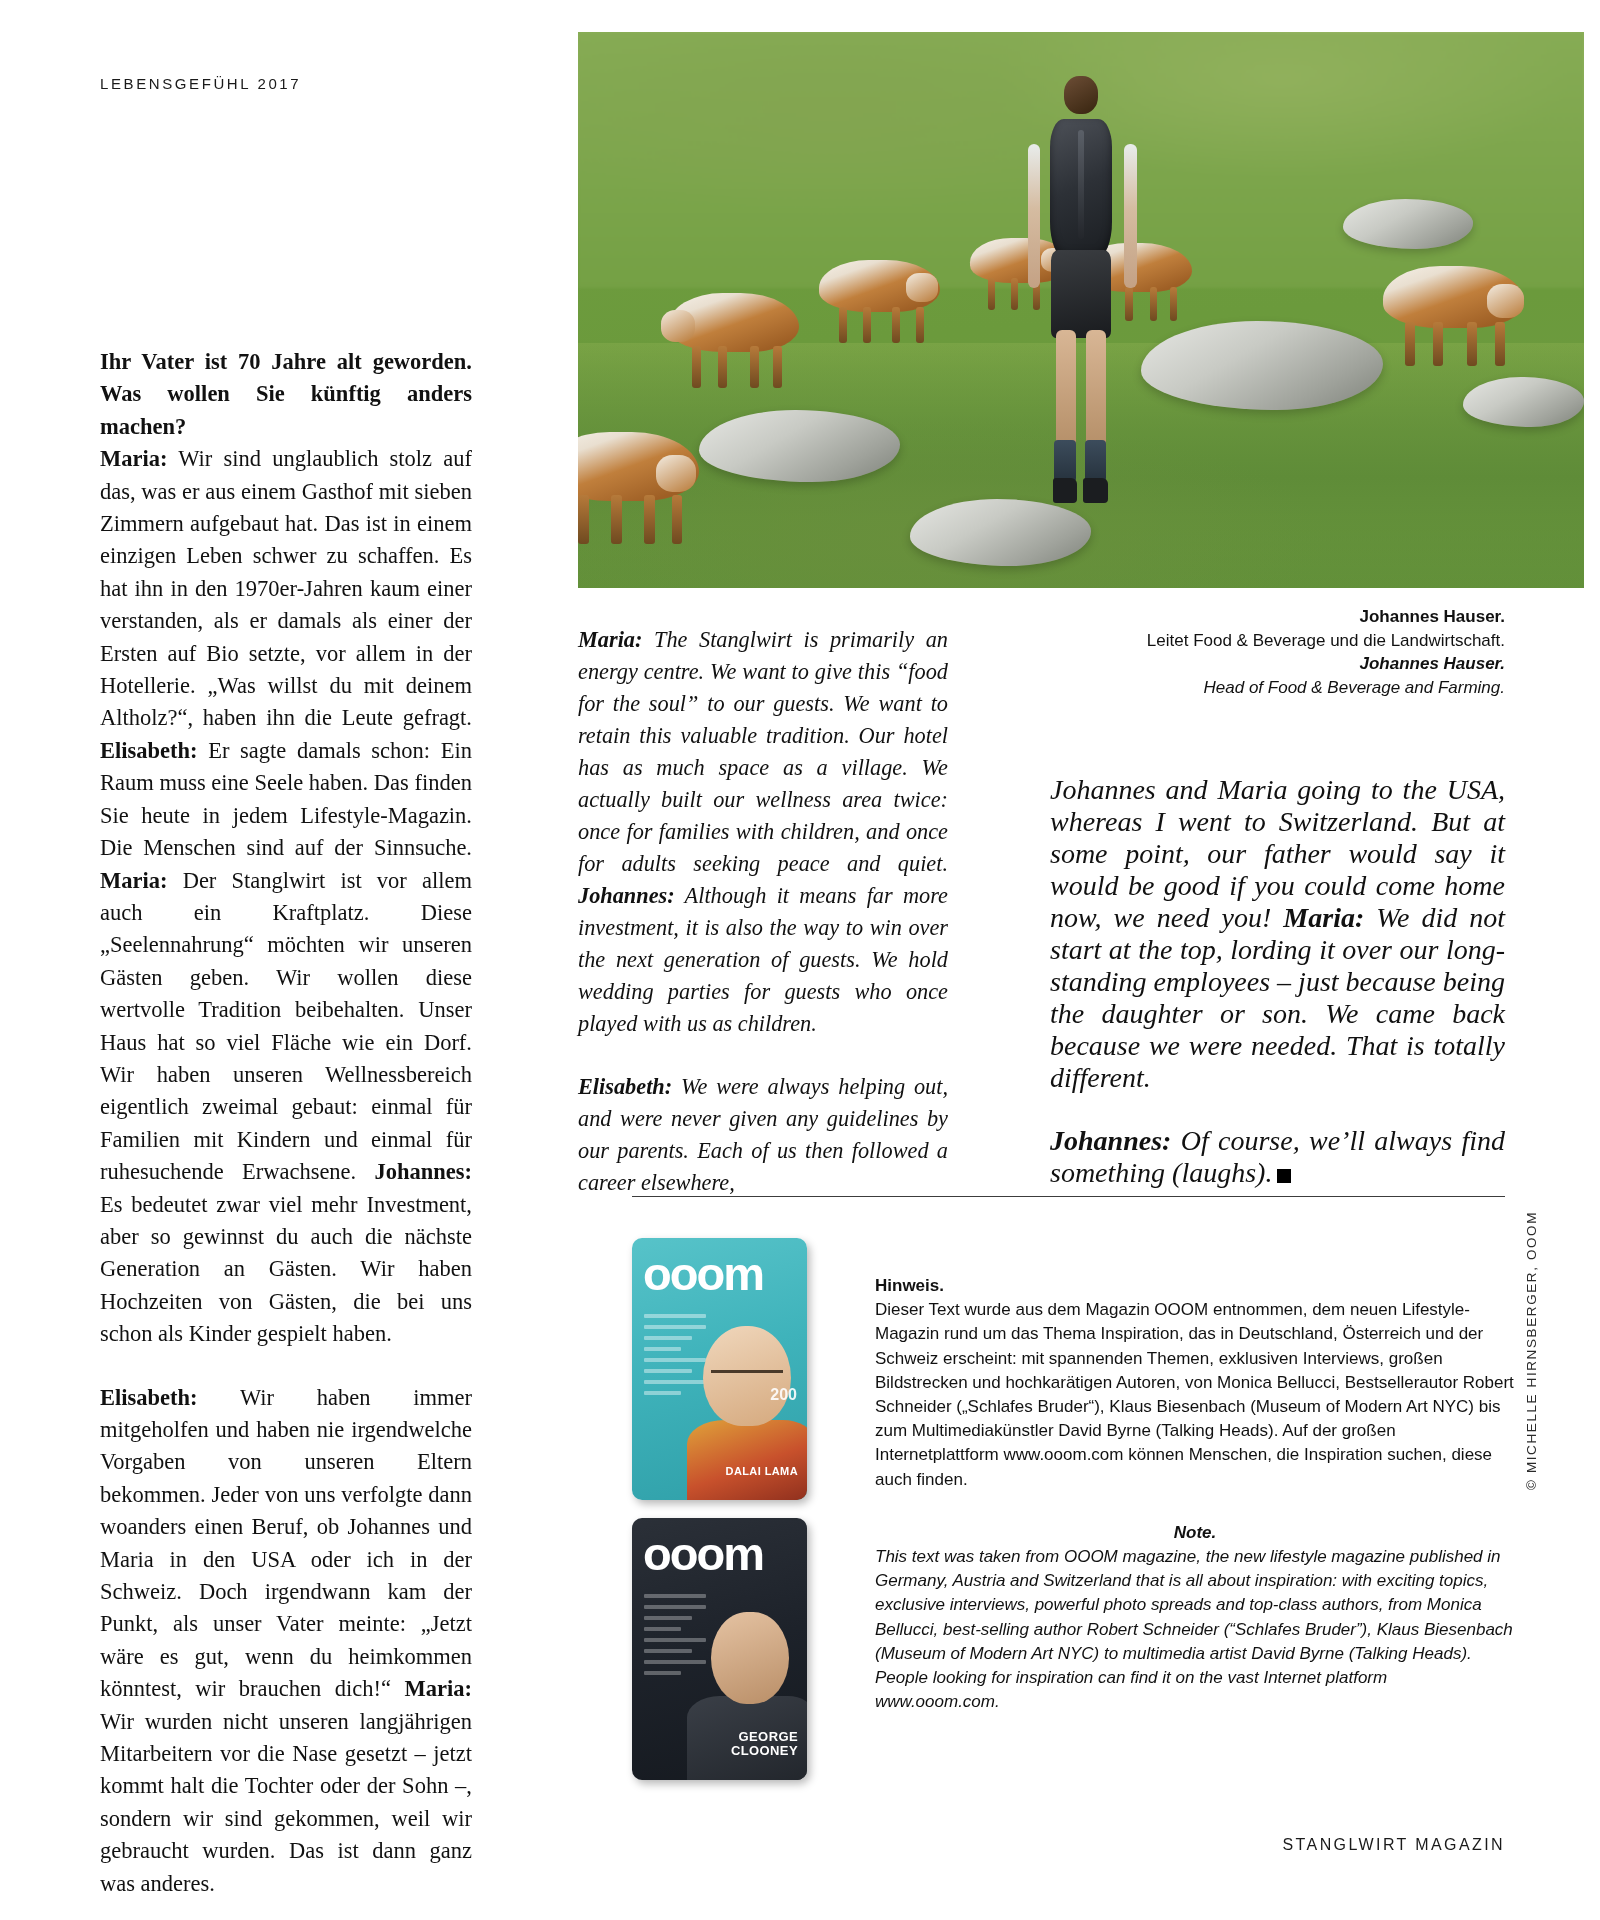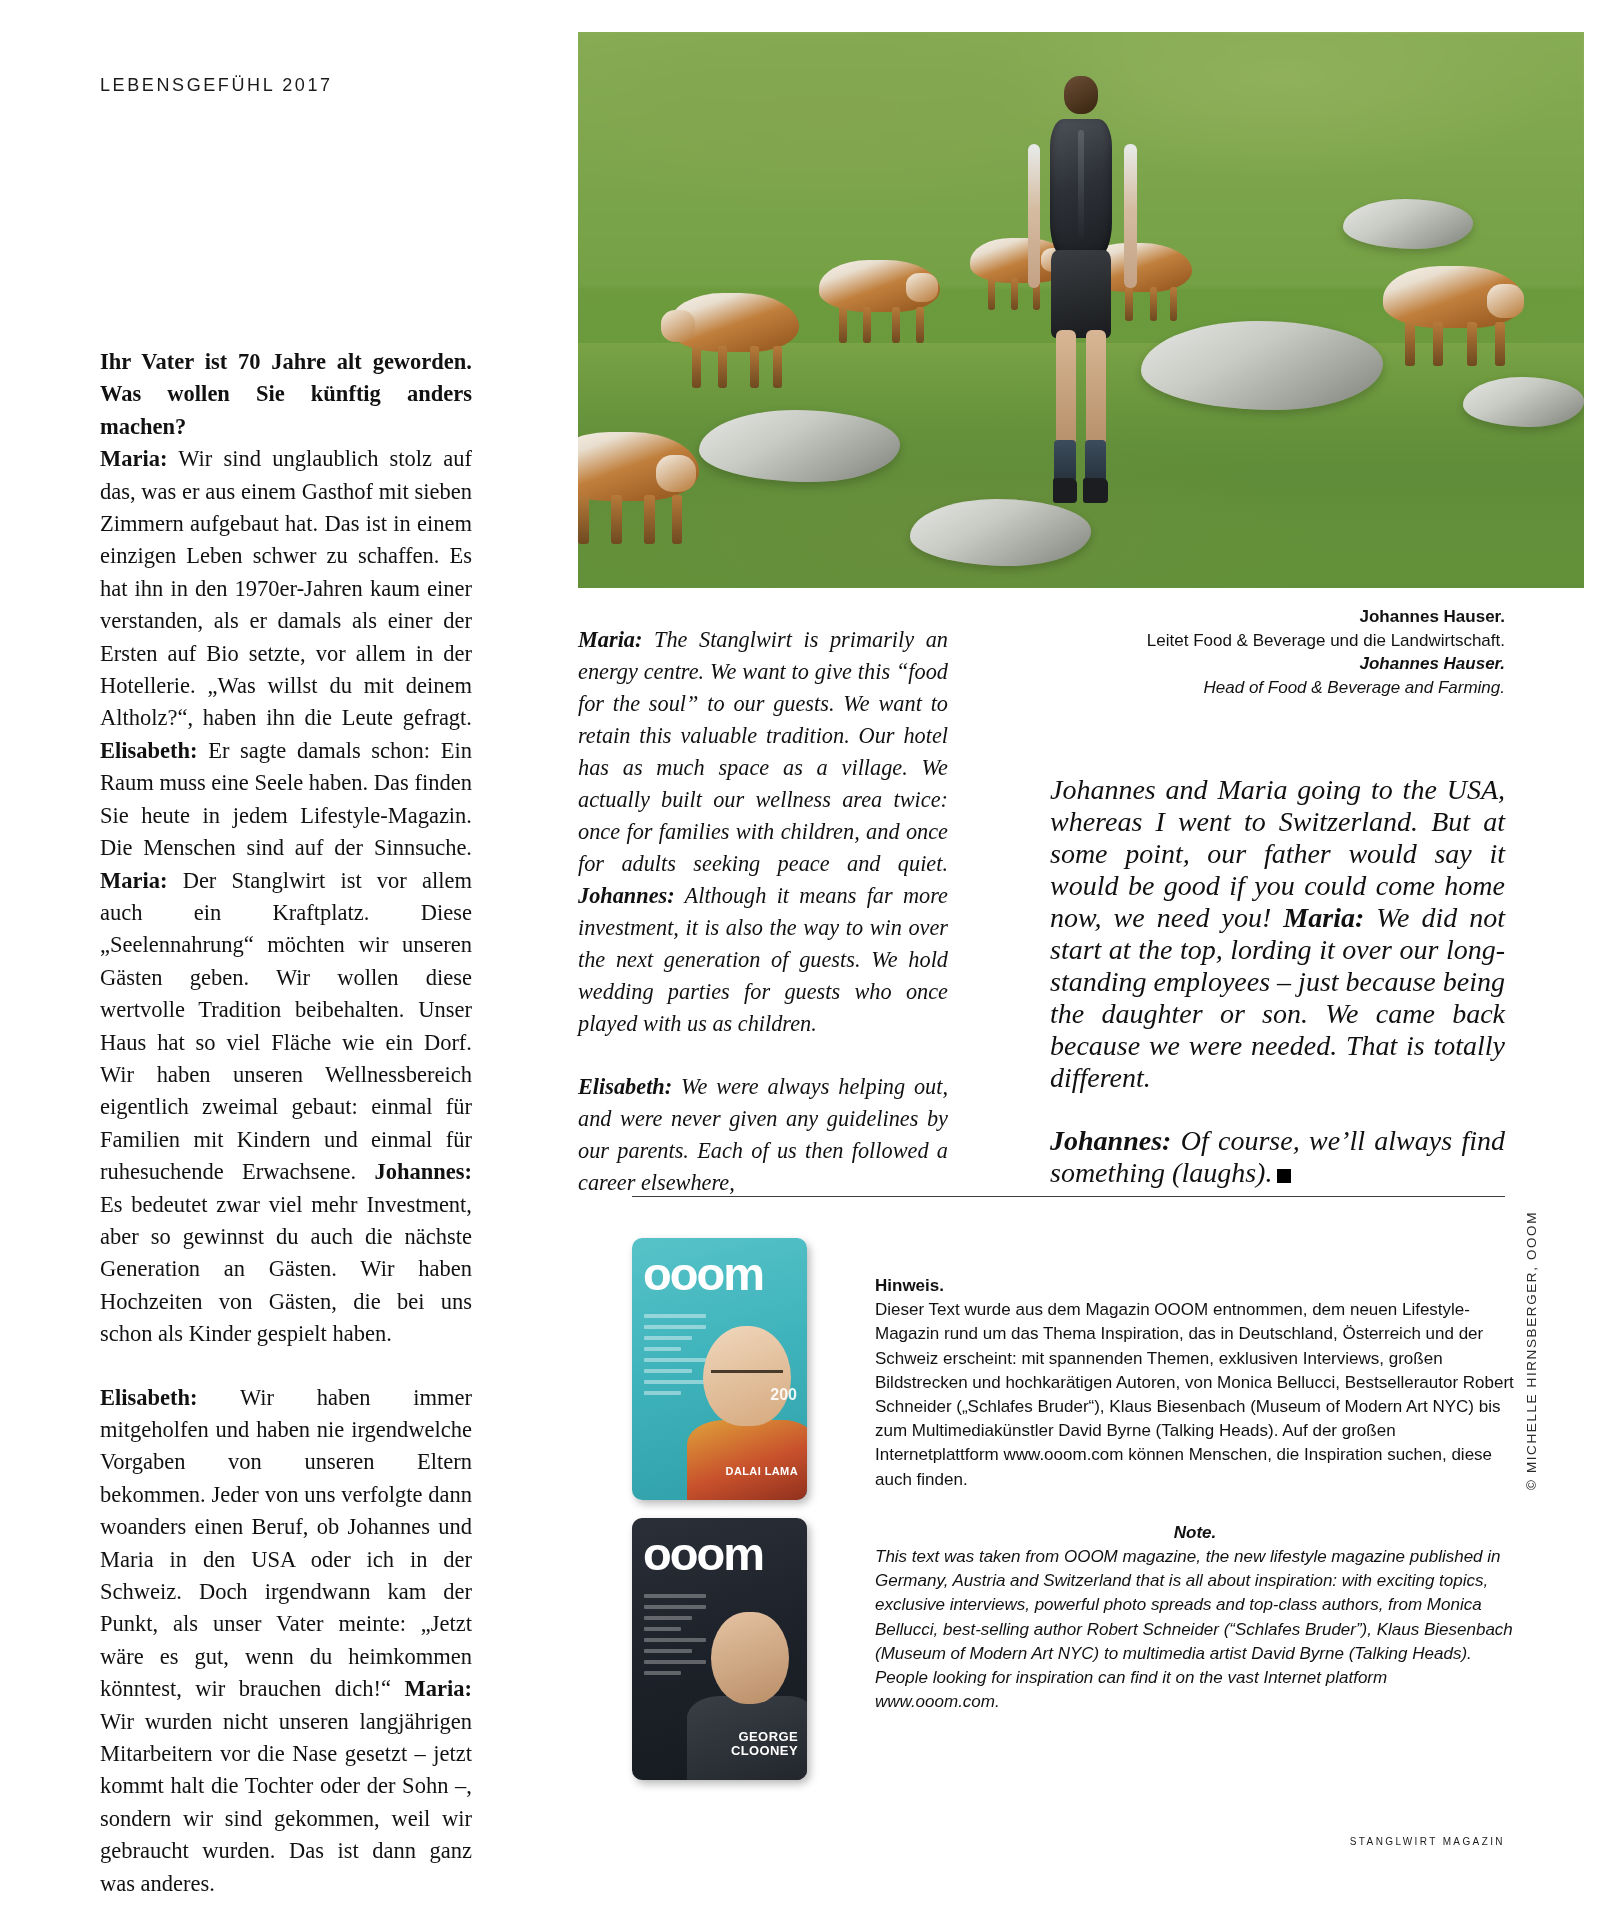--- a/index.html
+++ b/index.html
@@ -18,21 +18,21 @@
     font-family: "Liberation Serif", serif;
     font-size: 33px; letter-spacing: 0.1px; color: #000;
     white-space: nowrap;
   }
   .masthead-title .num { font-weight: 400; }
   .masthead-title .slash { font-weight: 300; padding: 0 2px; }
   .masthead-title .en { font-style: italic; }
   .masthead-sub {
     margin-top: 9px;
     font-family: "Liberation Sans", sans-serif;
-    font-size: 18px; letter-spacing: 2.6px; color: #1a1a1a;
+    font-size: 15px; letter-spacing: 2.6px; color: #1a1a1a;
   }
 
   
   .hero {
     position: absolute; left: 578px; top: 32px;
     width: 1006px; height: 556px;
     overflow: hidden;
     background: #6f9a3e;
   }
   .hero-sky {
@@ -258,21 +258,21 @@
     white-space: nowrap;
     font-family: "Liberation Sans", sans-serif;
     font-size: 13.5px; letter-spacing: 1.6px; color: #2a2a2a;
   }
 
   
   .footer {
     position: absolute; left: 0; top: 1836px; width: 1505px;
     text-align: right;
     font-family: "Liberation Sans", sans-serif;
-    font-size: 10px; letter-spacing: 2.4px; color: #1a1a1a;
+    font-size: 16px; letter-spacing: 2.4px; color: #1a1a1a;
   }
 </style>
 </head>
 <body>
 
 <div class="page">
 
   <div class="masthead">
     <div class="masthead-sub">LEBENSGEFÜHL 2017</div>
   </div>

